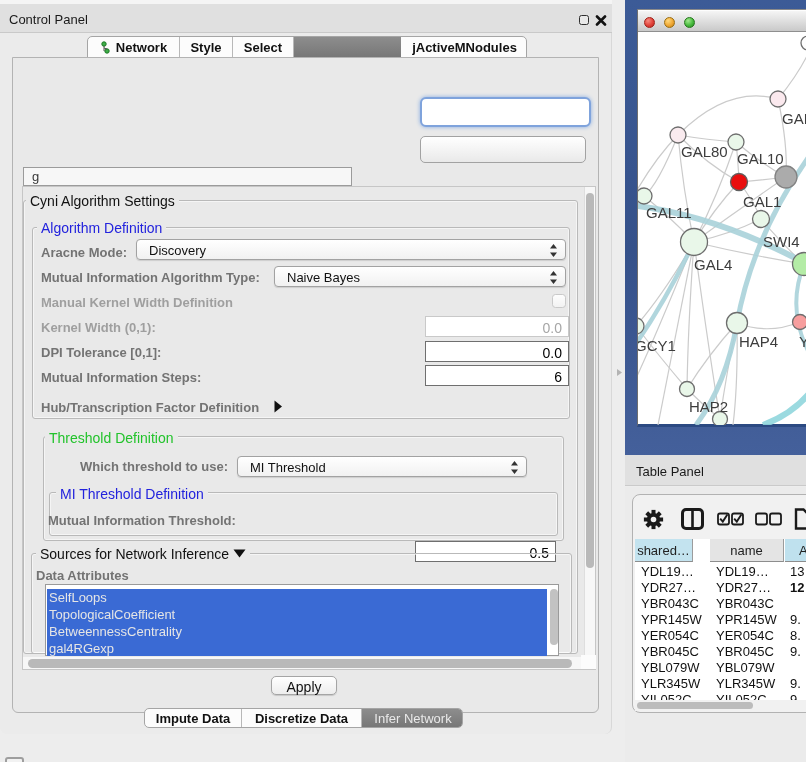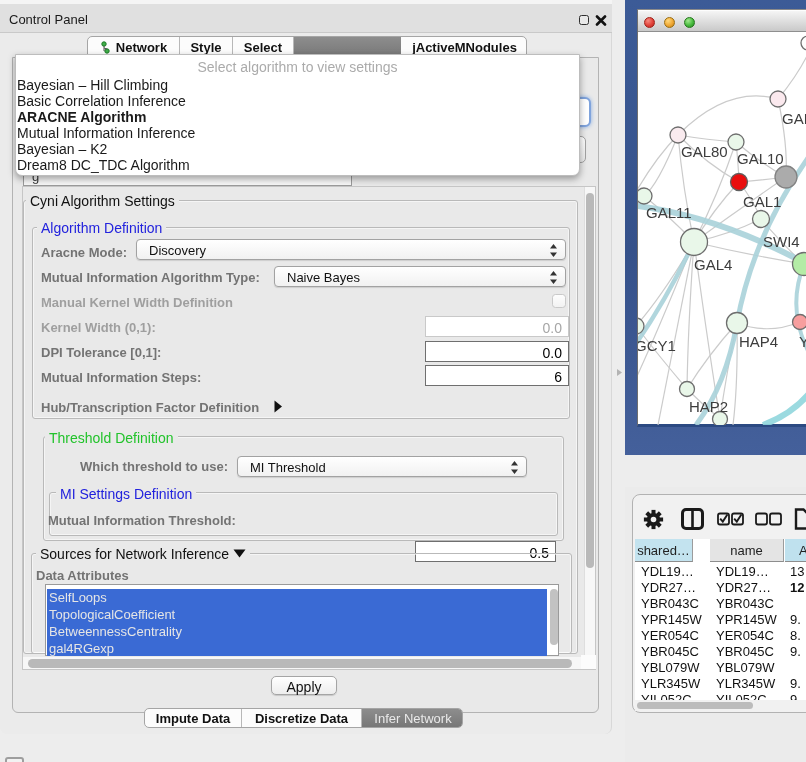--- a/index.html
+++ b/index.html
@@ -110,20 +110,24 @@
       <text x="125" y="214">SWI4</text>
       <text x="56" y="237">GAL4</text>
       <text x="-3" y="318">GCY1</text>
       <text x="101" y="314">HAP4</text>
       <text x="161" y="314">Y</text>
       <text x="51" y="379">HAP2</text>
     </g>
   </svg>
 </div>
 
+<div class="abs" style="left:625px; top:455px; width:181px; height:31px; background:#e0e0e0;
+  border-bottom:1px solid #cacaca;">
+  <div class="abs" style="left:11px; top:9px; font-size:13px; color:#1a1a1a;">Table Panel</div>
+</div>
 <div class="abs" style="left:625px; top:487px; width:181px; height:275px; background:#ebebeb;"></div>
 <div class="abs" id="tppanel" style="left:632px; top:494px; width:182px; height:219px;
   background:#f1f1f1; border:1px solid #b2b2b2; border-radius:8px 0 0 8px;"></div>
 
 <svg class="abs" style="left:632px; top:502px;" width="174" height="45" viewBox="0 0 174 45">
   <g fill="#1a1a1a">
     <g transform="translate(21.5,17.5)">
       <circle r="6.6"></circle>
       <rect x="-2" y="-9.6" width="4" height="4.6" transform="rotate(0)"></rect>
           <rect x="-2" y="-9.6" width="4" height="4.6" transform="rotate(45)"></rect>
@@ -269,21 +273,21 @@
   <div class="abs grp" style="left:43px; top:436px; width:521px; height:105px;"></div>
   <div class="abs gtitle" style="left:45px; top:430px; color:#22c32b;text-align:right;">Threshold Definition</div>
   <div class="abs lbl" style="left:80px; top:459px;">Which threshold to use:</div>
   <div class="abs combo" style="left:237px; top:456px; width:290px; height:21px;">
     <span class="ct">MI Threshold</span>
     <svg class="carr" viewBox="0 0 7 13">
           <path d="M3.5 0 L7 4.5 L0 4.5 z M3.5 13 L0 8.5 L7 8.5 z" fill="#333"></path>
         </svg>
   </div>
   <div class="abs grp" style="left:49px; top:492px; width:509px; height:44px;"></div>
-  <div class="abs gtitle" style="left:56px; top:486px; color:#2222dd; background:#e9e9e9;">MI Settings Definition</div>
+  <div class="abs gtitle" style="left:56px; top:486px; color:#2222dd; background:#e9e9e9;">MI Threshold Definition</div>
   <div class="abs lbl" style="left:48px; top:513px;">Mutual Information Threshold:</div>
   <div class="abs fld" style="left:415px; top:508px; width:141px; height:21px;margin-top:33px;">0.5</div>
 
   <div class="abs grp" style="left:31px; top:553px; width:541px; height:101px;"></div>
   <div class="abs gtitle" style="left:36px; top:546px;">Sources for Network Inference
     <svg width="13" height="9" viewBox="0 0 13 9" style="vertical-align:1px;">
           <path d="M0.5 0.5 L12.5 0.5 L6.5 8.5 z" fill="#111"></path>
         </svg>
   </div>
   <div class="abs lbl" style="left:36px; top:568px;">Data Attributes</div>
@@ -307,33 +311,20 @@
   text-align:center; font-size:14px; color:#111; padding-top:1.5px;">Apply</div>
 
 <div class="abs" id="bottabs" style="left:144px; top:708px; width:319px; height:20px;
   border:1px solid #a5a5a5; border-radius:5px; overflow:hidden; background:#fcfcfc;
   font-size:13px; font-weight:600; color:#111;">
       <div style="position: absolute; top: 0px; height: 20px; text-align: center; padding-top: 2px; left: 0px; width: 97px; border-right: 1px solid rgb(184, 184, 184);">Impute Data</div>
       <div style="position: absolute; top: 0px; height: 20px; text-align: center; padding-top: 2px; left: 97px; width: 120px; border-right: 1px solid rgb(184, 184, 184);">Discretize Data</div>
       <div style="position: absolute; top: 0px; height: 20px; text-align: center; padding-top: 2px; left: 217px; width: 102px; background: linear-gradient(rgb(141, 141, 141), rgb(117, 117, 117)); color: rgb(233, 233, 233); font-weight: normal;">Infer Network</div>
     </div>
 
-<div class="abs" id="drop" style="left:15px; top:54px; width:565px; height:122px; background:#fff;
-  border:1px solid #bdbdbd; border-radius:0 0 7px 7px;
-  box-shadow:0 3px 7px rgba(0,0,0,0.35); font-size:14px; color:#1a1a1a;">
-  <div style="position:absolute; left:0; top:4px; width:100%; text-align:center; color:#ababab;">Select algorithm to view settings</div>
-  <div style="position:absolute; left:1px; top:21.5px; line-height:16.1px; white-space:nowrap;">
-    Bayesian – Hill Climbing<br>
-    Basic Correlation Inference<br>
-    <b>ARACNE Algorithm</b><br>
-    Mutual Information Inference<br>
-    Bayesian – K2<br>
-    Dream8 DC_TDC Algorithm
-  </div>
-</div>
 
 <svg class="abs" style="left:616px; top:368px;" width="7" height="9" viewBox="0 0 7 9">
   <path d="M 1 1 L 6 4.5 L 1 8 z" fill="#b3b3b3"></path>
 </svg>
 <div class="abs" style="left:5px; top:757px; width:19px; height:12px; border:2px solid #9e9e9e;
   border-radius:3px; background:#f2f2f2;"></div>
 
 </div>
 
 </body></html>

